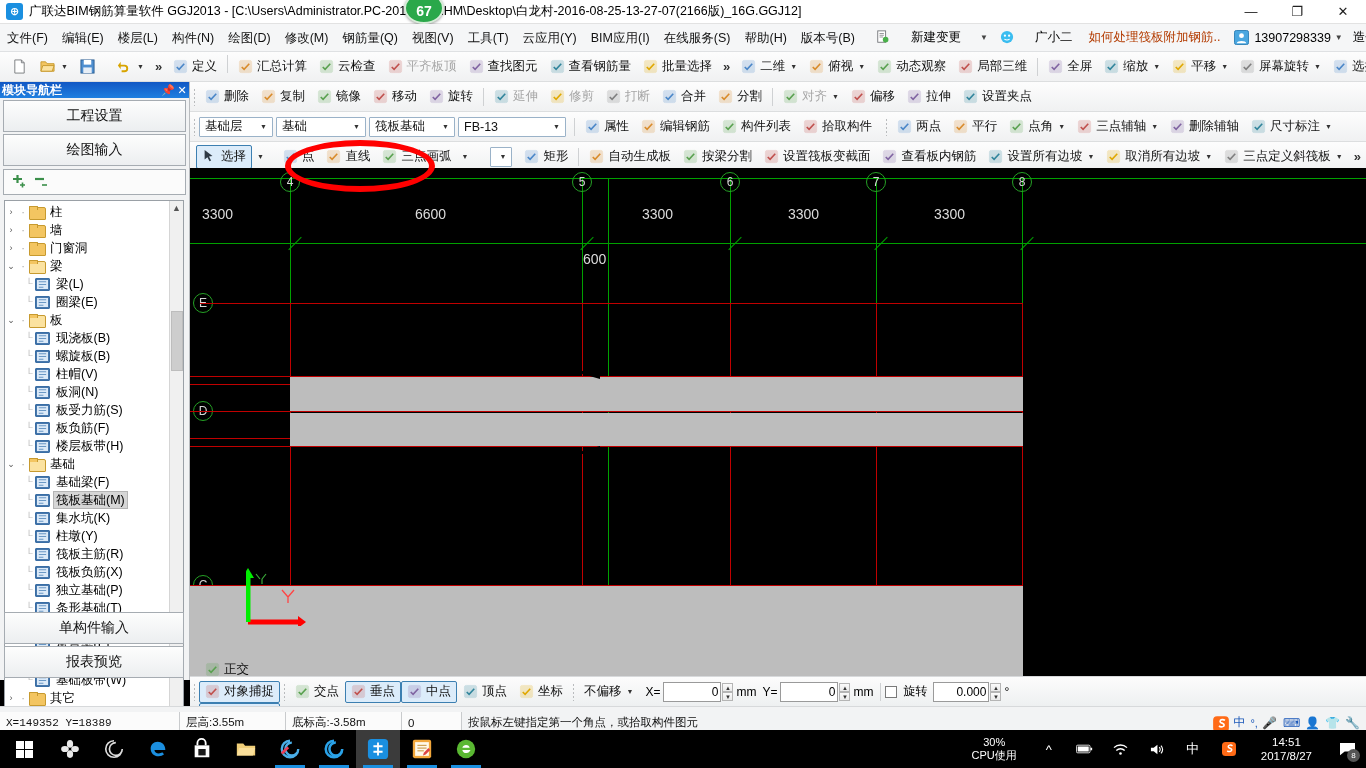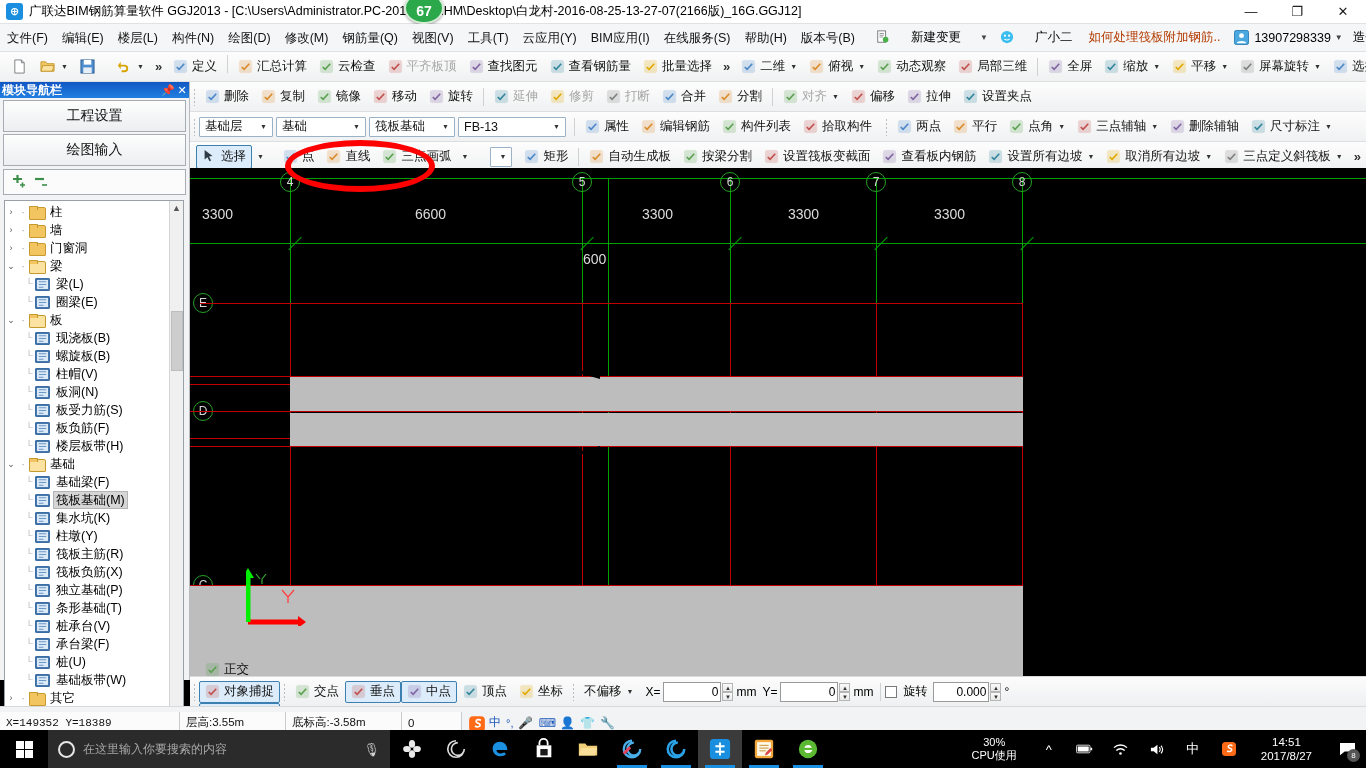--- a/index.html
+++ b/index.html
@@ -1063,20 +1063,24 @@
             <span class="lbl">自定义</span>
           </div>
         </div>
       <div class="tree-sb">
         <div class="up">▲</div>
         <div class="thumb"></div>
         <div class="dn" style="position:absolute;bottom:0;width:14px;">▼</div>
       </div>
     </div>
 
+    <div class="lp-bot">
+      <div class="lp-bar" style="margin:0 0 2px 0">单构件输入</div>
+      <div class="lp-bar" style="margin:0 0 2px 0">报表预览</div>
+    </div>
   </div>
 
   <div class="canvas">
 
     <div class="cv hline" style="left:0;top:10px;width:1176px;"></div>
     <div class="cv hline" style="left:0;top:75px;width:1176px;"></div>
 
     <div id="v-axes">
         <div class="cv vline" style="left: 100px; top: 10px; height: 498px;"></div>
         <div class="cv tick" style="left: 96px; top: 75px;"></div>
@@ -1243,20 +1247,21 @@
         <div>▼</div>
       </div>
     <span class="unit">°</span>
   </div>
 
   <div class="infobar">
     <div class="icell coord">X=149352  Y=18389</div>
     <div class="icell b2">层高:3.55m</div>
     <div class="icell b3">底标高:-3.58m</div>
     <div class="icell b4">0</div>
+    <div class="icell msg">按鼠标左键指定第一个角点，或拾取构件图元</div>
     <div class="tray">
       <span class="ico">
         <svg width="18" height="18" viewBox="0 0 16 16">
             <rect x="1" y="1" width="14" height="14" rx="3.5" fill="#ff6a16"></rect>
             <path d="M11.5 4.8c-1.4-1.1-4.3-1-4.3.9 0 1.7 3.6 1.3 3.6 3.1 0 1.9-3.1 2.2-4.6 1" stroke="#fff" stroke-width="1.5" fill="none"></path>
           </svg>
       </span>
       <span>中</span>
       <span style="font-size:11px;">°,</span>
       <span>🎤</span>
@@ -1268,25 +1273,20 @@
   </div>
 
   <div class="taskbar">
     <div class="start">
       <span class="winlogo">
           <i></i>
           <i></i>
           <i></i>
           <i></i>
         </span>
-    </div>
-    <div class="searchbox">
-      <span class="cortana"></span>
-      <span class="searchtxt">在这里输入你要搜索的内容</span>
-      <span class="mic">🎙</span>
     </div>
     <div class="tasks" id="taskbar-apps">
         <div class="tk">
           <svg width="22" height="22" viewBox="0 0 24 24">
             <g fill="#e9e9e9">
               <ellipse cx="12" cy="6.5" rx="3.4" ry="4.2"></ellipse>
               <ellipse cx="17.5" cy="12" rx="4.2" ry="3.4"></ellipse>
               <ellipse cx="12" cy="17.5" rx="3.4" ry="4.2"></ellipse>
               <ellipse cx="6.5" cy="12" rx="4.2" ry="3.4"></ellipse>
             </g>

